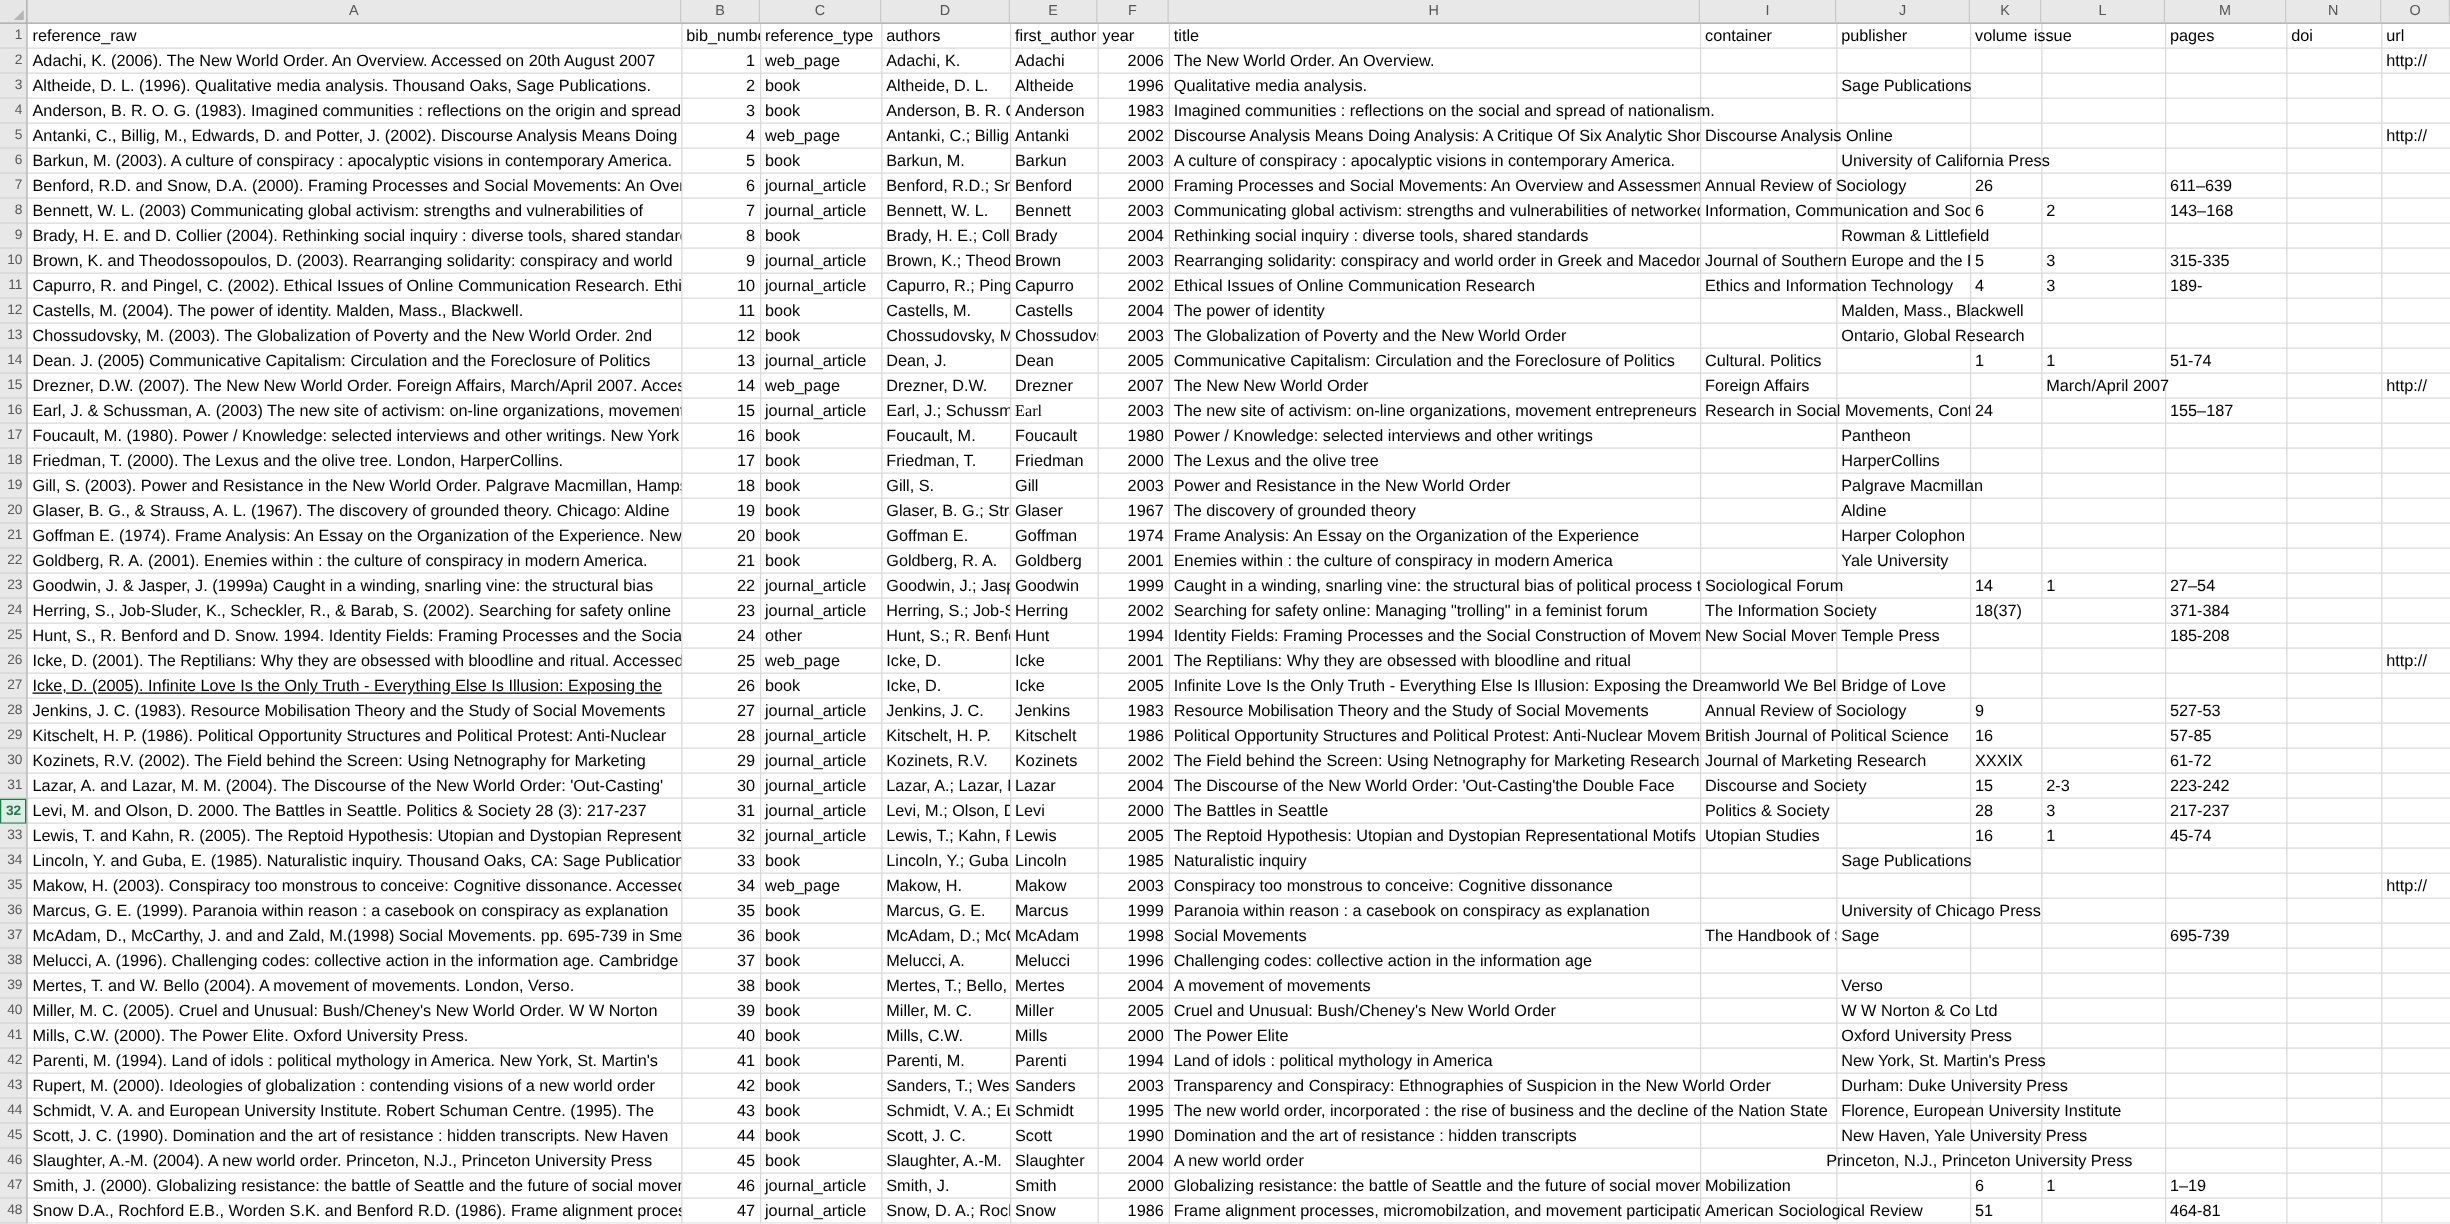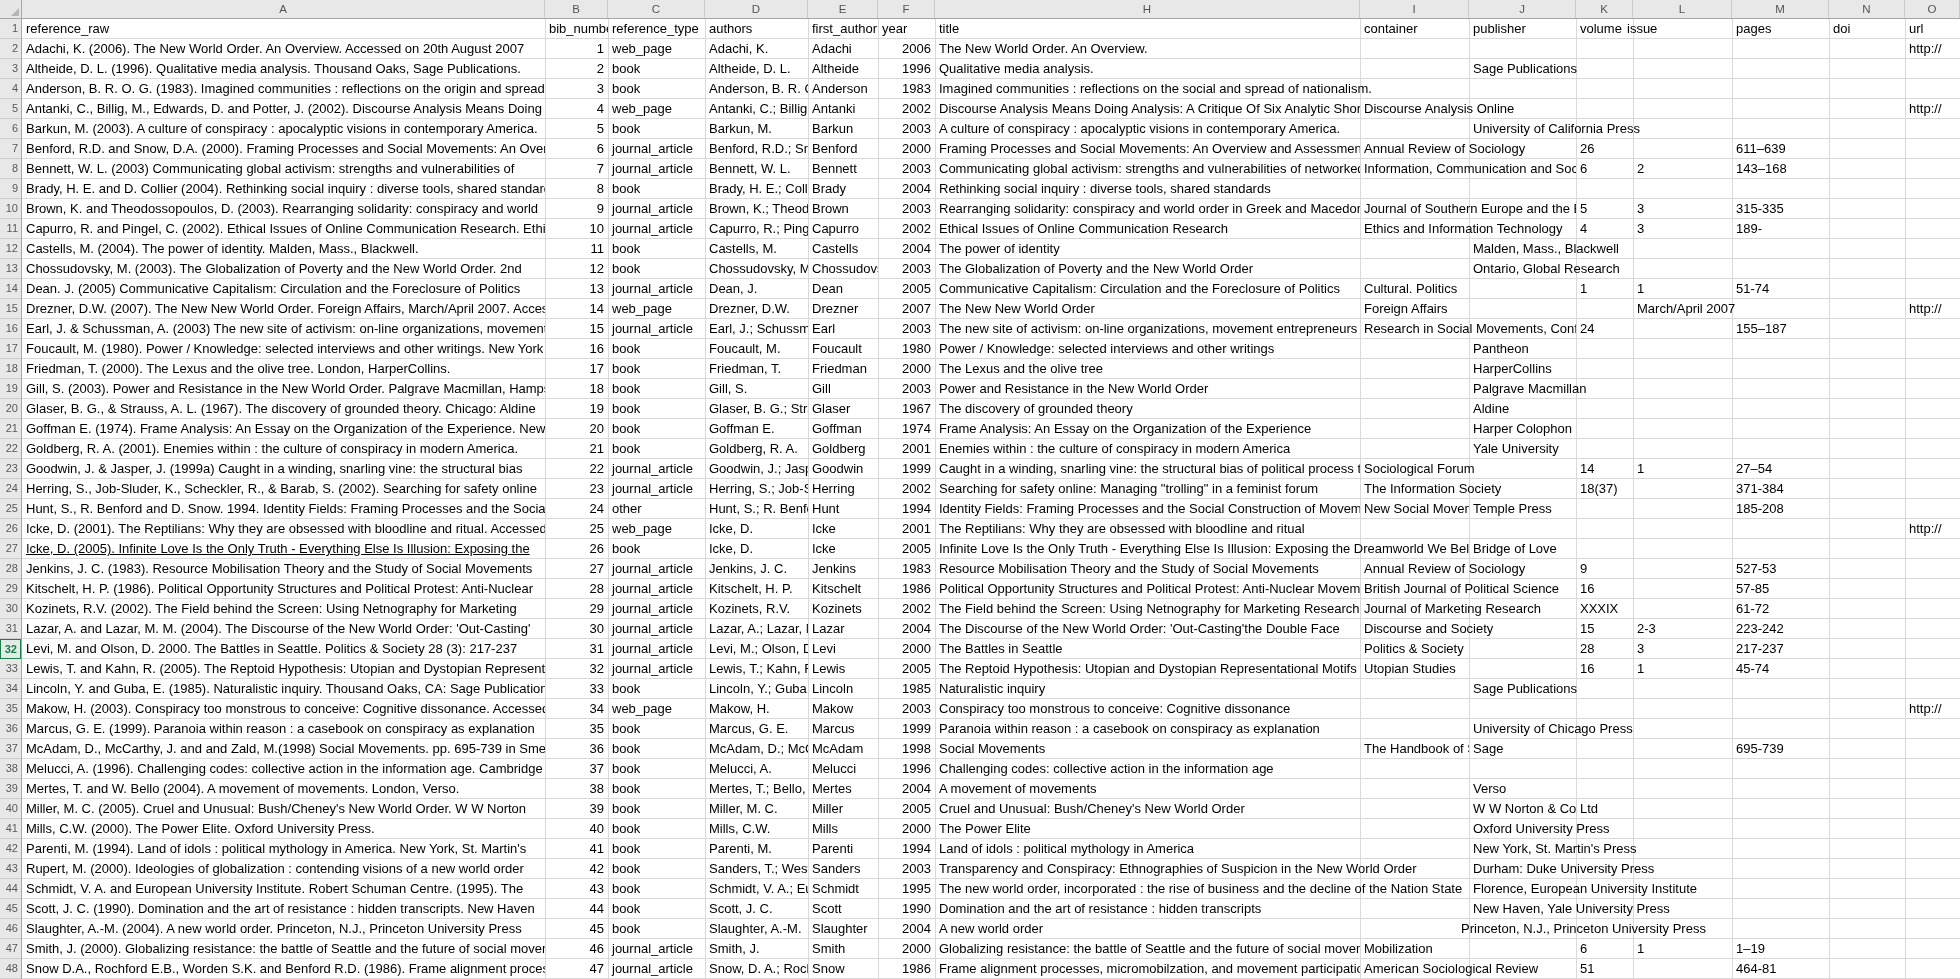--- a/index.html
+++ b/index.html
@@ -203,20 +203,21 @@
         <div class="cell" style="left: 1732px; width: 228px;">143–168</div>
       </div>
       <div class="row" style="top: 179px;">
         <div class="cell" style="left: 22px; width: 523px;">Brady, H. E. and D. Collier (2004). Rethinking social inquiry : diverse tools, shared standards</div>
         <div class="cell num" style="left: 545px; width: 63px;">8</div>
         <div class="cell" style="left: 608px; width: 97px;">book</div>
         <div class="cell" style="left: 705px; width: 103px;">Brady, H. E.; Collier, D.</div>
         <div class="cell" style="left: 808px; width: 70px;">Brady</div>
         <div class="cell num" style="left: 878px; width: 57px;">2004</div>
         <div class="cell" style="left: 935px; width: 534px;">Rethinking social inquiry : diverse tools, shared standards</div>
+        <div class="cell" style="left: 1469px; width: 491px;">Rowman &amp; Littlefield</div>
       </div>
       <div class="row" style="top: 199px;">
         <div class="cell" style="left: 22px; width: 523px;">Brown, K. and Theodossopoulos, D. (2003). Rearranging solidarity: conspiracy and world</div>
         <div class="cell num" style="left: 545px; width: 63px;">9</div>
         <div class="cell" style="left: 608px; width: 97px;">journal_article</div>
         <div class="cell" style="left: 705px; width: 103px;">Brown, K.; Theodossopoulos, D.</div>
         <div class="cell" style="left: 808px; width: 70px;">Brown</div>
         <div class="cell num" style="left: 878px; width: 57px;">2003</div>
         <div class="cell" style="left: 935px; width: 425px;">Rearranging solidarity: conspiracy and world order in Greek and Macedonian commentary</div>
         <div class="cell" style="left: 1360px; width: 216px;">Journal of Southern Europe and the Balkans</div>
@@ -280,21 +281,21 @@
         <div class="cell" style="left: 935px; width: 425px;">The New New World Order</div>
         <div class="cell" style="left: 1360px; width: 273px;">Foreign Affairs</div>
         <div class="cell" style="left: 1633px; width: 272px;">March/April 2007</div>
         <div class="cell" style="left: 1905px; width: 55px;">http://</div>
       </div>
       <div class="row" style="top: 319px;">
         <div class="cell" style="left: 22px; width: 523px;">Earl, J. &amp; Schussman, A. (2003) The new site of activism: on-line organizations, movement</div>
         <div class="cell num" style="left: 545px; width: 63px;">15</div>
         <div class="cell" style="left: 608px; width: 97px;">journal_article</div>
         <div class="cell" style="left: 705px; width: 103px;">Earl, J.; Schussman, A.</div>
-        <div class="cell" style="left: 808px; width: 70px;">Earl</div>
+        <div class="cell" style="left: 808px; width: 70px; font-family: Liberation Serif, serif;">Earl</div>
         <div class="cell num" style="left: 878px; width: 57px;">2003</div>
         <div class="cell" style="left: 935px; width: 425px;">The new site of activism: on-line organizations, movement entrepreneurs</div>
         <div class="cell" style="left: 1360px; width: 216px;">Research in Social Movements, Conflict, and Change</div>
         <div class="cell" style="left: 1576px; width: 156px;">24</div>
         <div class="cell" style="left: 1732px; width: 228px;">155–187</div>
       </div>
       <div class="row" style="top: 339px;">
         <div class="cell" style="left: 22px; width: 523px;">Foucault, M. (1980). Power / Knowledge: selected interviews and other writings. New York</div>
         <div class="cell num" style="left: 545px; width: 63px;">16</div>
         <div class="cell" style="left: 608px; width: 97px;">book</div>

